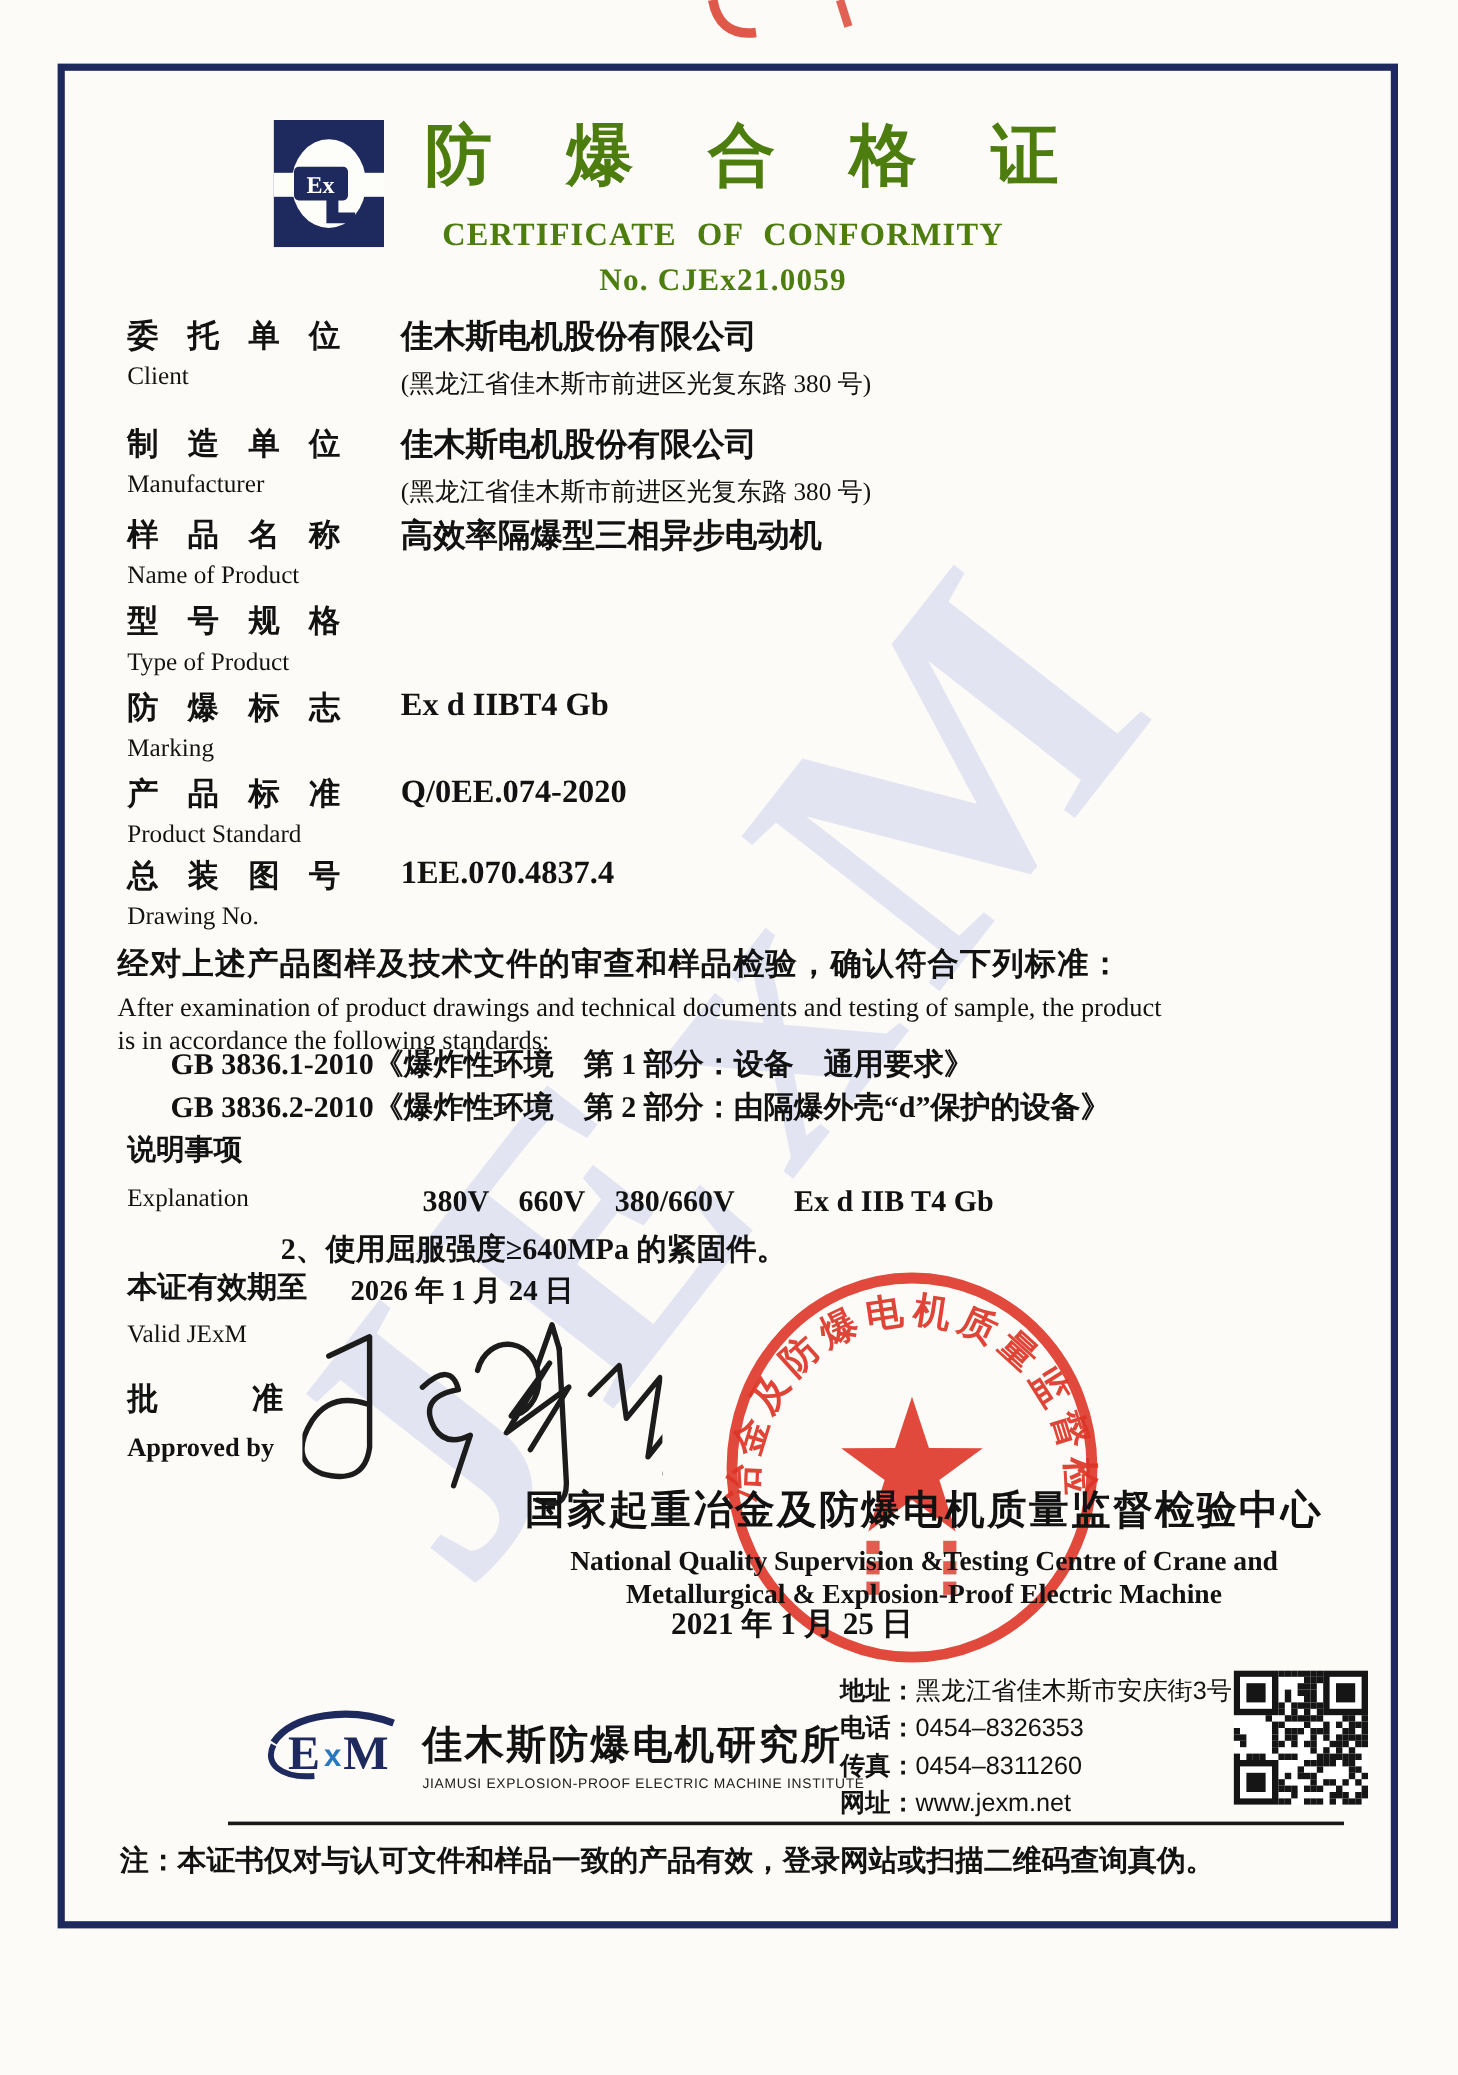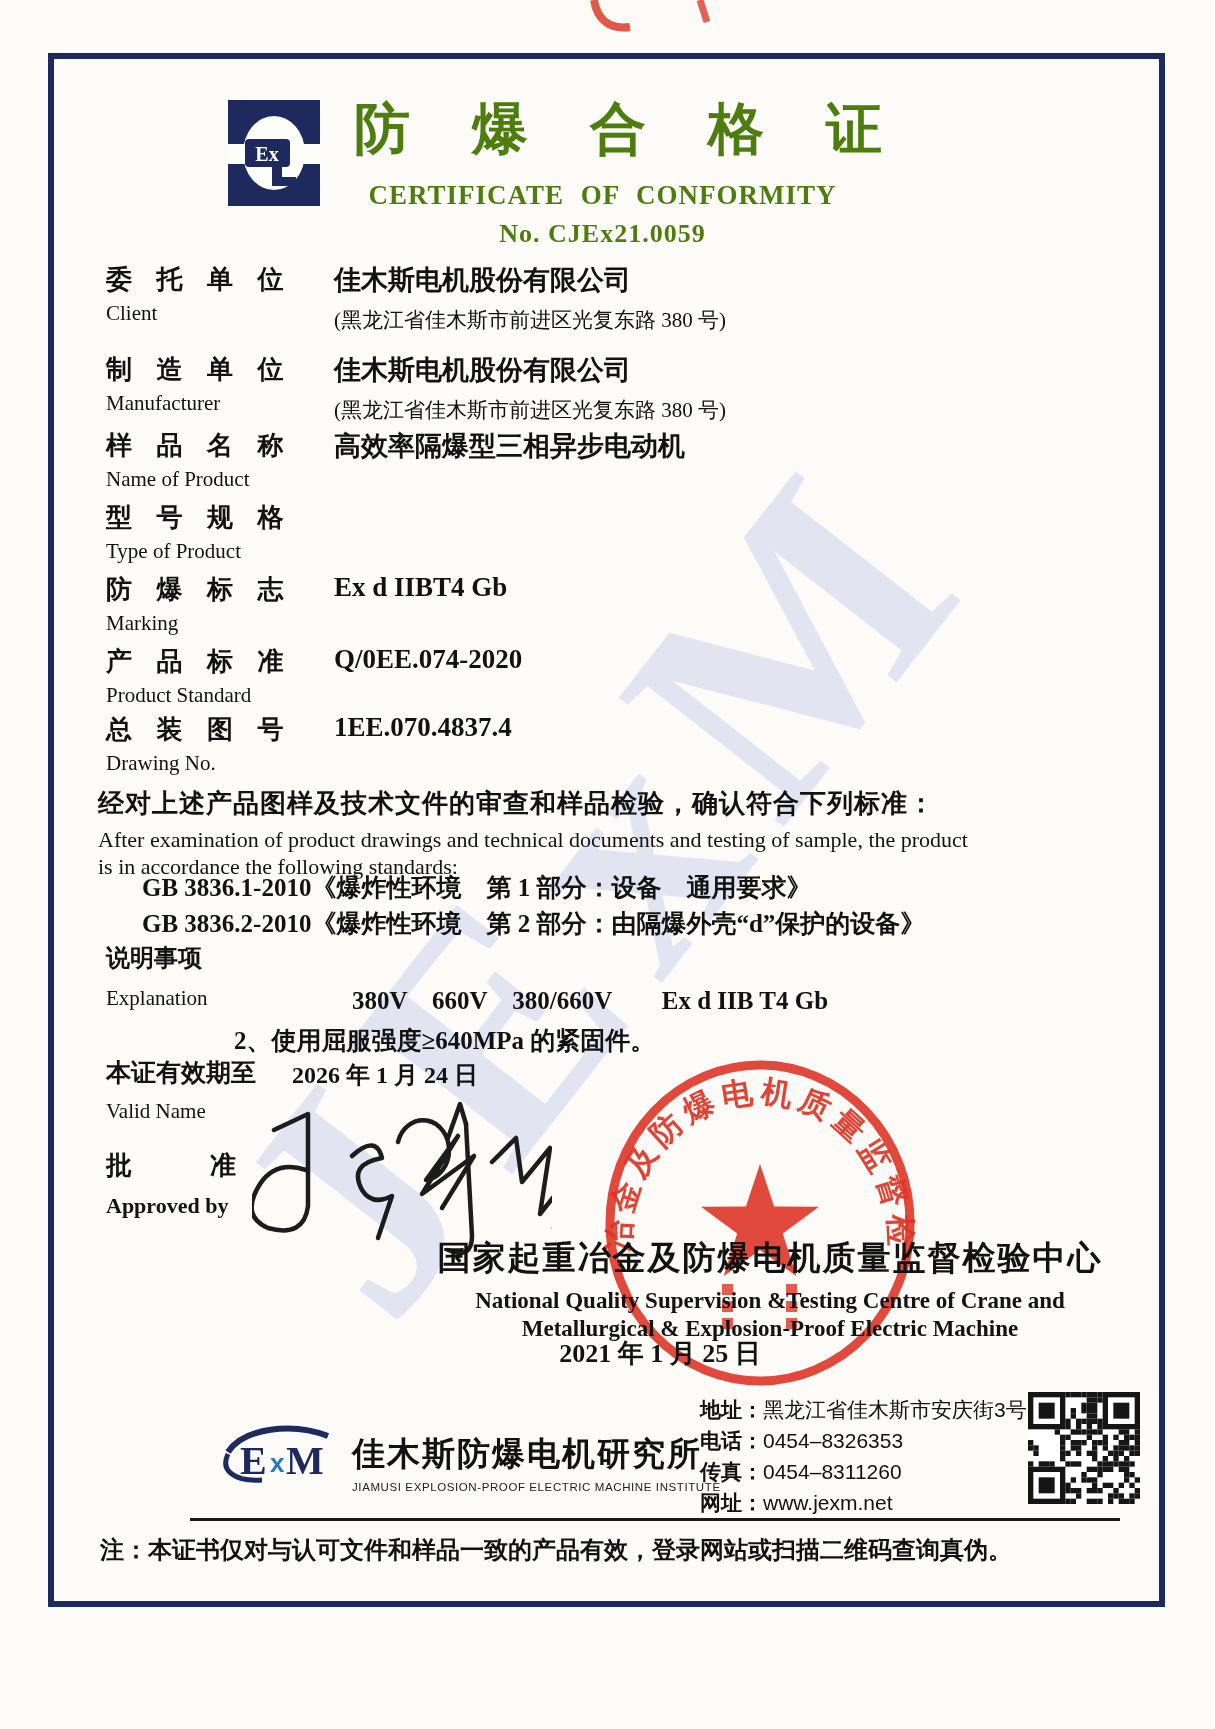--- a/index.html
+++ b/index.html
@@ -146,21 +146,21 @@
 
   <div class="abs" style="left:106px;top:942px;">
     <div style="font-size:24px;font-weight:bold;">说明事项</div>
     <div style="font-size:21px;margin-top:12px;">Explanation</div>
   </div>
   <div class="abs expl-line" style="left:352px;top:984px;">380V　660V　380/660V　　Ex d IIB T4 Gb</div>
   <div class="abs expl-line" style="left:234px;top:1024px;">2、使用屈服强度≥640MPa 的紧固件。</div>
 
   <div class="abs" style="left:106px;top:1056px;">
     <div style="font-size:25px;font-weight:bold;">本证有效期至</div>
-    <div style="font-size:21px;margin-top:10px;">Valid Name</div>
+    <div style="font-size:21px;margin-top:10px;">Valid JExM</div>
   </div>
   <div class="abs valid-val" style="left:292px;top:1059px;">2026 年 1 月 24 日</div>
 
   <div class="abs" style="left:106px;top:1148px;">
     <div class="appr-zh">批　　　准</div>
     <div class="appr-en">Approved by</div>
   </div>
 
   <svg class="abs" style="left:252px;top:1098px;" width="300" height="190" viewBox="0 0 300 190">
     <g stroke="#1c1c1c" stroke-width="4.5" fill="none" stroke-linecap="round" stroke-linejoin="round">

